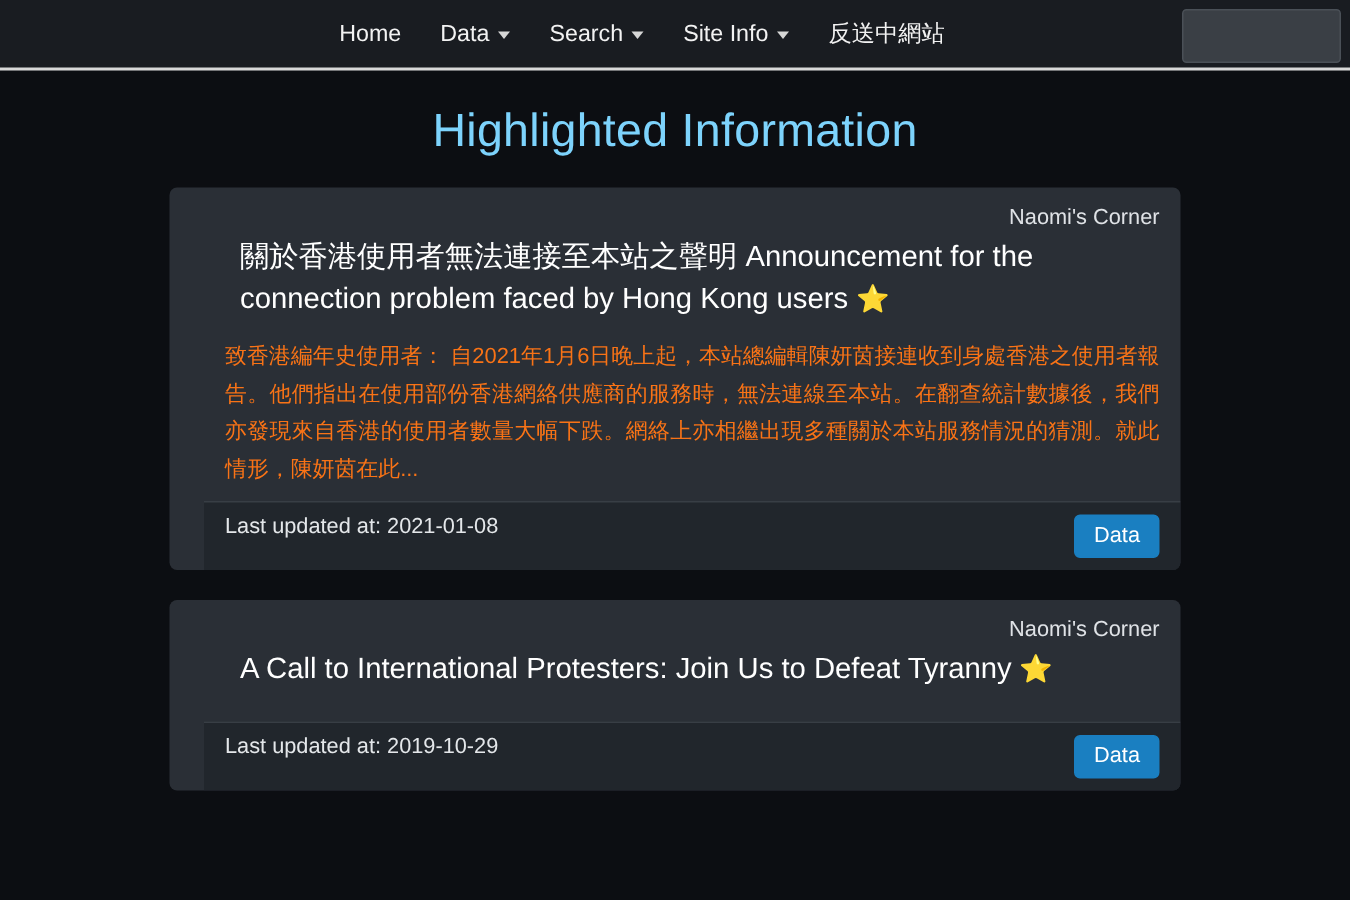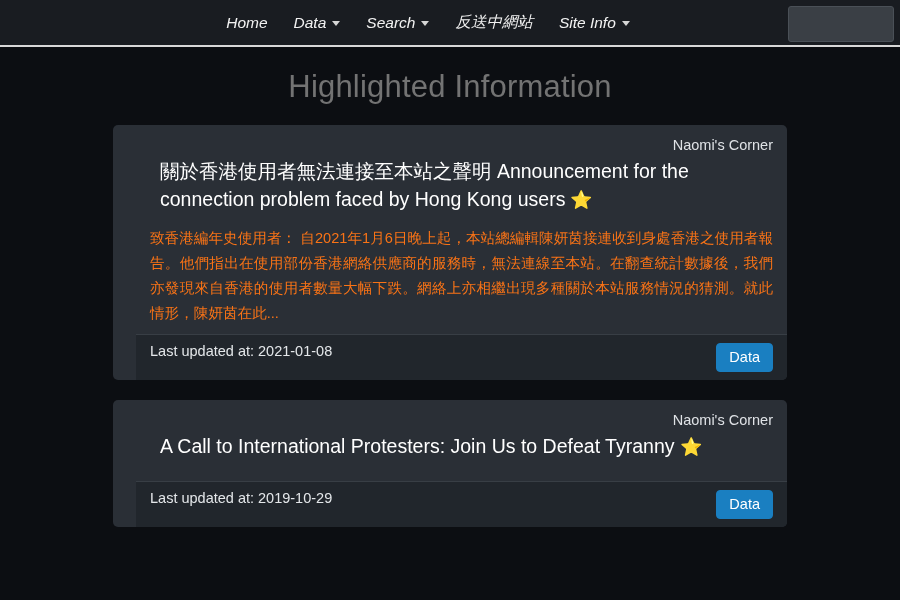--- a/index.html
+++ b/index.html
@@ -24,21 +24,20 @@
     align-items: center;
     justify-content: center;
   }
   .nav-list {
     display: flex;
     gap: 0px;
     list-style: none;
     margin: 0;
     padding: 0;
     transform: translateX(-22px);
-    font-style: italic;
   }
   .nav-item {
     display: flex;
     align-items: center;
     gap: 6px;
     color: #f2f2f2;
     font-size: 15.5px;
     padding: 4px 13px;
     cursor: pointer;
     white-space: nowrap;
@@ -62,21 +61,21 @@
     border: 1px solid #4a5057;
     border-radius: 3px;
   }
 
   
   .page {
     padding-top: 22px;
   }
   .section-title {
     text-align: center;
-    color: #737373;
+    color: #7dd3fc;
     font-size: 31px;
     font-weight: 400;
     letter-spacing: 0.2px;
     margin: 0 0 20px 0;
   }
 
   .card {
     width: 674px;
     margin: 0 auto 20px auto;
     background: #2a2f36;
@@ -151,25 +150,25 @@
     </li>
     <li class="nav-item">
       <span>Data</span>
       <span class="caret"></span>
     </li>
     <li class="nav-item">
       <span>Search</span>
       <span class="caret"></span>
     </li>
     <li class="nav-item">
-      <span>反送中網站</span>
-    </li>
-    <li class="nav-item">
       <span>Site Info</span>
       <span class="caret"></span>
+    </li>
+    <li class="nav-item">
+      <span>反送中網站</span>
     </li>
   </ul>
   <div class="nav-right-box"></div>
 </nav>
 
 <main class="page">
 
   <h1 class="section-title">Highlighted Information</h1>
 
   <section class="card">

